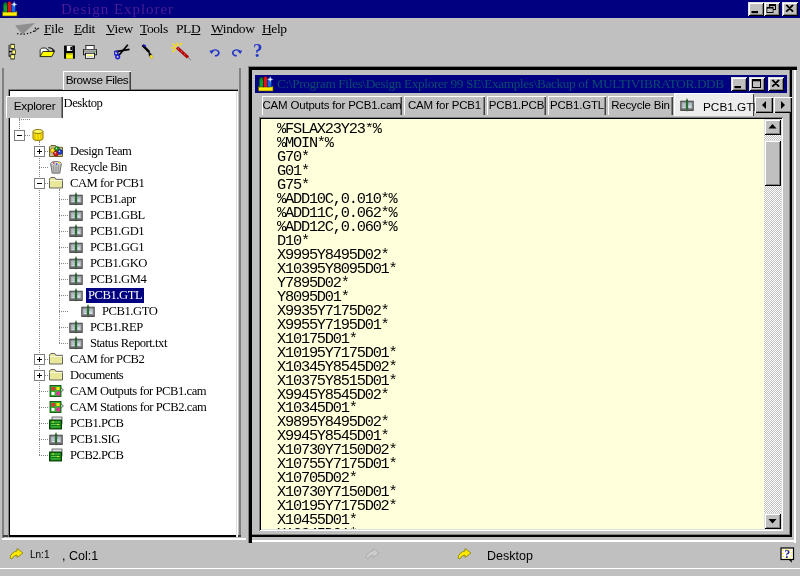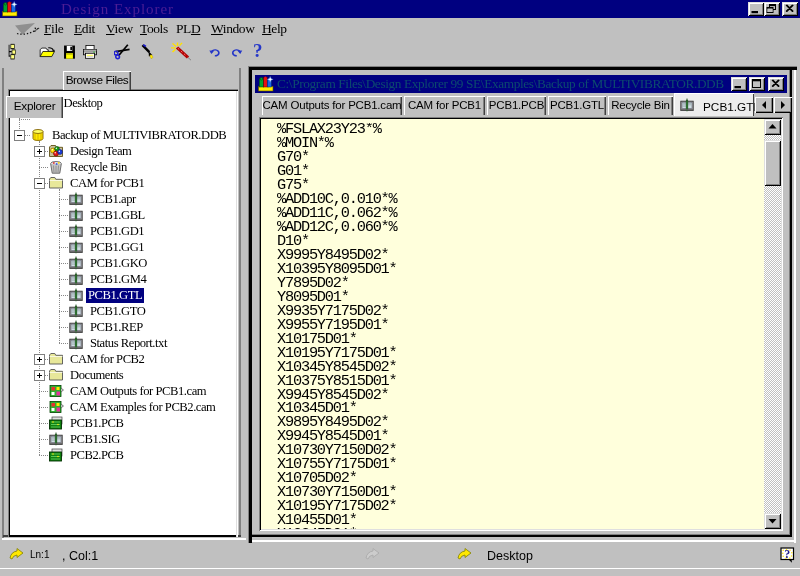--- a/index.html
+++ b/index.html
@@ -194,21 +194,20 @@
     </div>
 <div class="hstub" style="left:9px;top:28px;width:11px"></div>
 <div class="hstub" style="left:9px;top:44px;width:11px"></div>
 <div class="ebox" style="left:4px;top:39px"></div>
 <div class="trow" style="left:20px;top:36px">
       <svg width="16" height="16" style="flex:none">
         <path d="M3 4.5 v7 a5 2 0 0 0 10 0 v-7" fill="#ffe800" stroke="#806000" stroke-width="0.9"></path>
 <ellipse cx="8" cy="4.5" rx="5" ry="2" fill="#ffff60" stroke="#806000" stroke-width="0.9"></ellipse>
 <path d="M5 6.3 v6.9 M8 6.6 v7.2 M11 6.3 v6.9" stroke="#c0a000" stroke-width="0.7"></path>
       </svg>
-      <span class="lbl">Backup of MULTIVIBRATOR.DDB</span>
     </div>
 <div class="hstub" style="left:29px;top:60px;width:9px"></div>
 <div class="ebox plus" style="left:24px;top:55px"></div>
 <div class="trow" style="left:38px;top:52px">
       <svg width="16" height="16" style="flex:none">
         <path d="M1.5 13.5 V4 l1.5 -1.5 h4.5 l1 1.8 H14.5 V13.5 Z" fill="#c8c098" stroke="#504000" stroke-width="0.8"></path>
 <circle cx="5" cy="7.5" r="2.5" fill="#ffd800" stroke="#806000" stroke-width="0.6"></circle>
 <circle cx="9" cy="6" r="2.4" fill="#18a018" stroke="#004000" stroke-width="0.6"></circle>
 <circle cx="8" cy="10.5" r="2.5" fill="#e01818" stroke="#700000" stroke-width="0.6"></circle>
 <circle cx="12" cy="9" r="2.4" fill="#2040d8" stroke="#001080" stroke-width="0.6"></circle>
@@ -325,21 +324,21 @@
 <rect x="3" y="5.2" width="4.6" height="6.2" fill="#cfdde2" stroke="#667" stroke-width="0.6"></rect>
 <rect x="8.4" y="5.2" width="4.6" height="6.2" fill="#cfdde2" stroke="#667" stroke-width="0.6"></rect>
 <path d="M3.6 6.4 h3.4 M3.6 7.8 h3.4 M3.6 9.2 h3.4 M9 6.4 h3.4 M9 7.8 h3.4" stroke="#8a9aa0" stroke-width="0.6"></path>
 <path d="M7.3 3.6 h1.4 v10.2 h-1.4 z" fill="#2f9e2f" stroke="#104010" stroke-width="0.6"></path>
 <path d="M8 1.6 v2.4" stroke="#104010" stroke-width="1"></path>
 <rect x="1.8" y="12.2" width="12.4" height="1.3" fill="#606060"></rect>
       </svg>
       <span class="lbl sel">PCB1.GTL</span>
     </div>
 <div class="hstub" style="left:49px;top:220px;width:9px"></div>
-<div class="trow" style="left:58px;top:212px">
+<div class="trow" style="left:70px;top:212px">
       <svg width="16" height="16" style="flex:none">
         <rect x="1.8" y="4.2" width="12.4" height="9.3" fill="#a8a8a8" stroke="#333" stroke-width="0.9"></rect>
 <rect x="3" y="5.2" width="4.6" height="6.2" fill="#cfdde2" stroke="#667" stroke-width="0.6"></rect>
 <rect x="8.4" y="5.2" width="4.6" height="6.2" fill="#cfdde2" stroke="#667" stroke-width="0.6"></rect>
 <path d="M3.6 6.4 h3.4 M3.6 7.8 h3.4 M3.6 9.2 h3.4 M9 6.4 h3.4 M9 7.8 h3.4" stroke="#8a9aa0" stroke-width="0.6"></path>
 <path d="M7.3 3.6 h1.4 v10.2 h-1.4 z" fill="#2f9e2f" stroke="#104010" stroke-width="0.6"></path>
 <path d="M8 1.6 v2.4" stroke="#104010" stroke-width="1"></path>
 <rect x="1.8" y="12.2" width="12.4" height="1.3" fill="#606060"></rect>
       </svg>
       <span class="lbl">PCB1.GTO</span>
@@ -403,21 +402,21 @@
 <div class="hstub" style="left:29px;top:316px;width:9px"></div>
 <div class="trow" style="left:38px;top:308px">
       <svg width="16" height="16" style="flex:none">
         <rect x="2" y="2.5" width="11" height="11" fill="#30b030" stroke="#004000" stroke-width="0.8"></rect>
 <rect x="3.5" y="4" width="3.5" height="3.5" fill="#e83030"></rect>
 <rect x="8.5" y="4" width="3" height="3" fill="#ffe800"></rect>
 <rect x="3.5" y="9" width="3" height="3" fill="#fff"></rect>
 <rect x="8.5" y="8.5" width="3.5" height="4" fill="#e830a0"></rect>
 <path d="M13 5 l2.5 2 -2.5 2" fill="#c0c0c0" stroke="#404040" stroke-width="0.6"></path>
       </svg>
-      <span class="lbl">CAM Examples for PCB2.cam</span>
+      <span class="lbl">CAM Stations for PCB2.cam</span>
     </div>
 <div class="hstub" style="left:29px;top:332px;width:9px"></div>
 <div class="trow" style="left:38px;top:324px">
       <svg width="16" height="16" style="flex:none">
         <rect x="4" y="2" width="10" height="7" fill="#e0e0e0" stroke="#404040" stroke-width="0.7"></rect>
 <rect x="1.5" y="5" width="12" height="9" fill="#108010" stroke="#003000" stroke-width="0.9"></rect>
 <path d="M3 7 h9 M3 9.5 h9 M3 12 h9" stroke="#60d060" stroke-width="0.9"></path>
 <circle cx="5" cy="7" r="0.8" fill="#ffe800"></circle>
         <circle cx="10" cy="9.5" r="0.8" fill="#ffe800"></circle>
       </svg>

